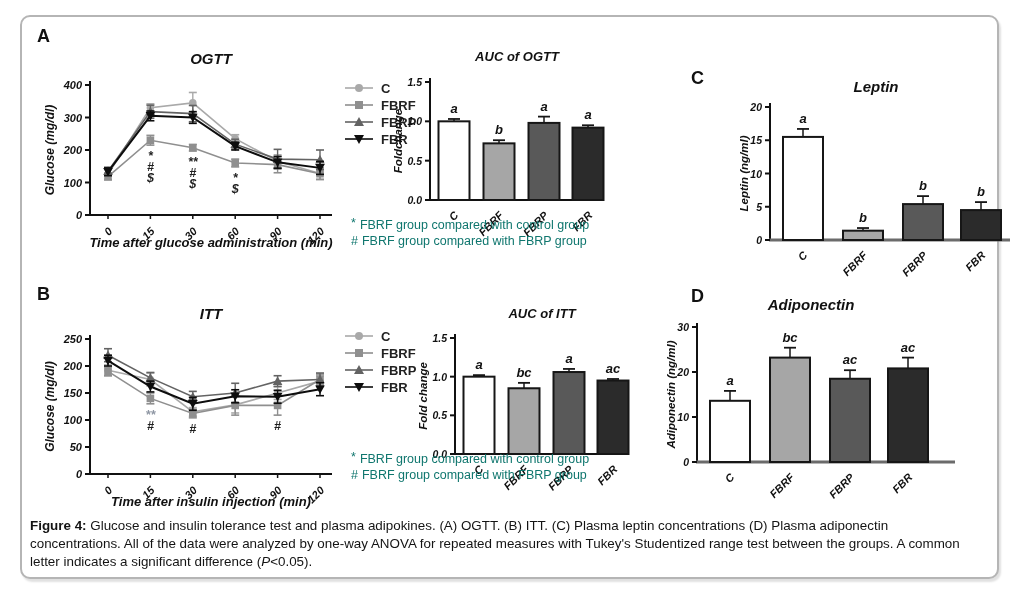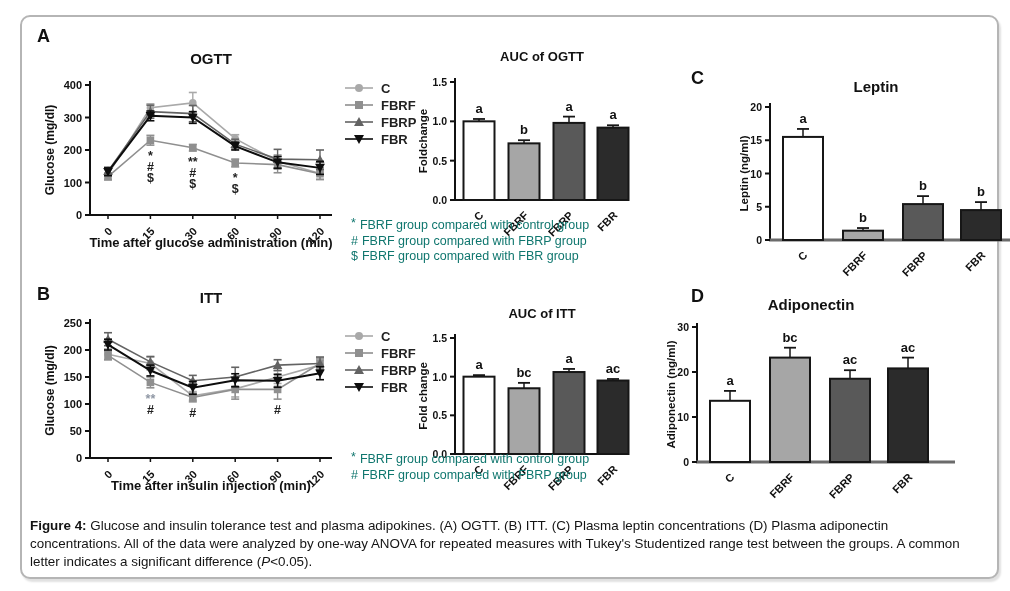--- a/index.html
+++ b/index.html
@@ -6,24 +6,24 @@
   .stage{position:relative;width:1010px;height:591px;background:#ffffff;
          font-family:"Liberation Sans",sans-serif;color:#1a1a1a;overflow:hidden;}
   .frame{position:absolute;left:20px;top:15px;width:975px;height:560px;
          border:2px solid #b5b5b5;border-radius:10px;background:#ffffff;
          box-shadow:2px 3px 2px rgba(0,0,0,0.12);}
   .panel-label{position:absolute;font-size:18px;font-weight:700;color:#111;}
   #lblA{left:37px;top:26px;}
   #lblB{left:37px;top:284px;}
   #lblC{left:691px;top:68px;}
   #lblD{left:691px;top:286px;}
-  .chart{position:absolute;}
+  .chart{position:absolute;font-style:italic;}
   #chart-ogtt{left:40px;top:42px;}
-  #chart-auc_ogtt{left:415px;top:45px;}
-  #chart-itt{left:40px;top:288px;}
+  #chart-auc_ogtt{left:390px;top:45px;}
+  #chart-itt{left:40px;top:304px;}
   #chart-auc_itt{left:415px;top:288px;margin-top:16px;}
   #chart-leptin{left:700px;top:68px;margin-left:36px;}
   #chart-adiponectin{left:663px;top:288px;}
   .legend{position:absolute;display:flex;flex-direction:column;gap:1px;}
   #legend-a{left:344px;top:80px;}
   #legend-b{left:344px;top:328px;}
   .legend-item{display:flex;align-items:center;gap:7px;height:16px;}
   .legend-item span{font-size:13px;font-weight:600;color:#222;}
   .footnotes{position:absolute;font-size:12.5px;font-weight:400;color:#0f766e;line-height:15.5px;}
   #fn-a{left:351px;top:218px;}
@@ -243,21 +243,20 @@
         <text x="0" y="0" text-anchor="end" font-size="11" font-weight="700" fill="#111" transform="translate(159 171) rotate(-45)">FBRP</text>
         <line x1="198" y1="80.26666666666665" x2="198" y2="82.62666666666667" stroke="#161616" stroke-width="1.5"></line>
         <line x1="192" y1="80.26666666666665" x2="204" y2="80.26666666666665" stroke="#161616" stroke-width="1.8"></line>
         <rect x="182.5" y="82.62666666666667" width="31" height="72.37333333333333" fill="#2b2b2b" stroke="#161616" stroke-width="2"></rect>
         <text x="198" y="74.26666666666665" text-anchor="middle" font-size="13" font-weight="600" fill="#111">a</text>
         <text x="0" y="0" text-anchor="end" font-size="11" font-weight="700" fill="#111" transform="translate(203 171) rotate(-45)">FBR</text>
       </svg></div>
   <div class="footnotes" id="fn-a">
       <div class="fn-line"><span class="sym raise">*</span><span>FBRF group compared with control group</span></div>
       <div class="fn-line"><span class="sym">#</span><span>FBRF group compared with FBRP group</span></div>
-      <div class="fn-line"><span class="sym">$</span><span>FBRF group compared with FBR group</span></div>
     </div>
 
   <div class="chart" id="chart-itt"><svg width="322" height="215" viewBox="0 0 322 215">
         <text x="171" y="15" text-anchor="middle" font-size="15" font-weight="700" fill="#111">ITT</text>
         <line x1="50" y1="31" x2="50" y2="170" stroke="#111" stroke-width="2"></line>
         <line x1="49" y1="170" x2="292" y2="170" stroke="#111" stroke-width="2"></line>
         <line x1="45" y1="170" x2="50" y2="170" stroke="#111" stroke-width="2"></line>
         <text x="42" y="174" text-anchor="end" font-size="11" font-weight="700" fill="#111">0</text>
         <line x1="45" y1="143" x2="50" y2="143" stroke="#111" stroke-width="2"></line>
         <text x="42" y="147" text-anchor="end" font-size="11" font-weight="700" fill="#111">50</text>

